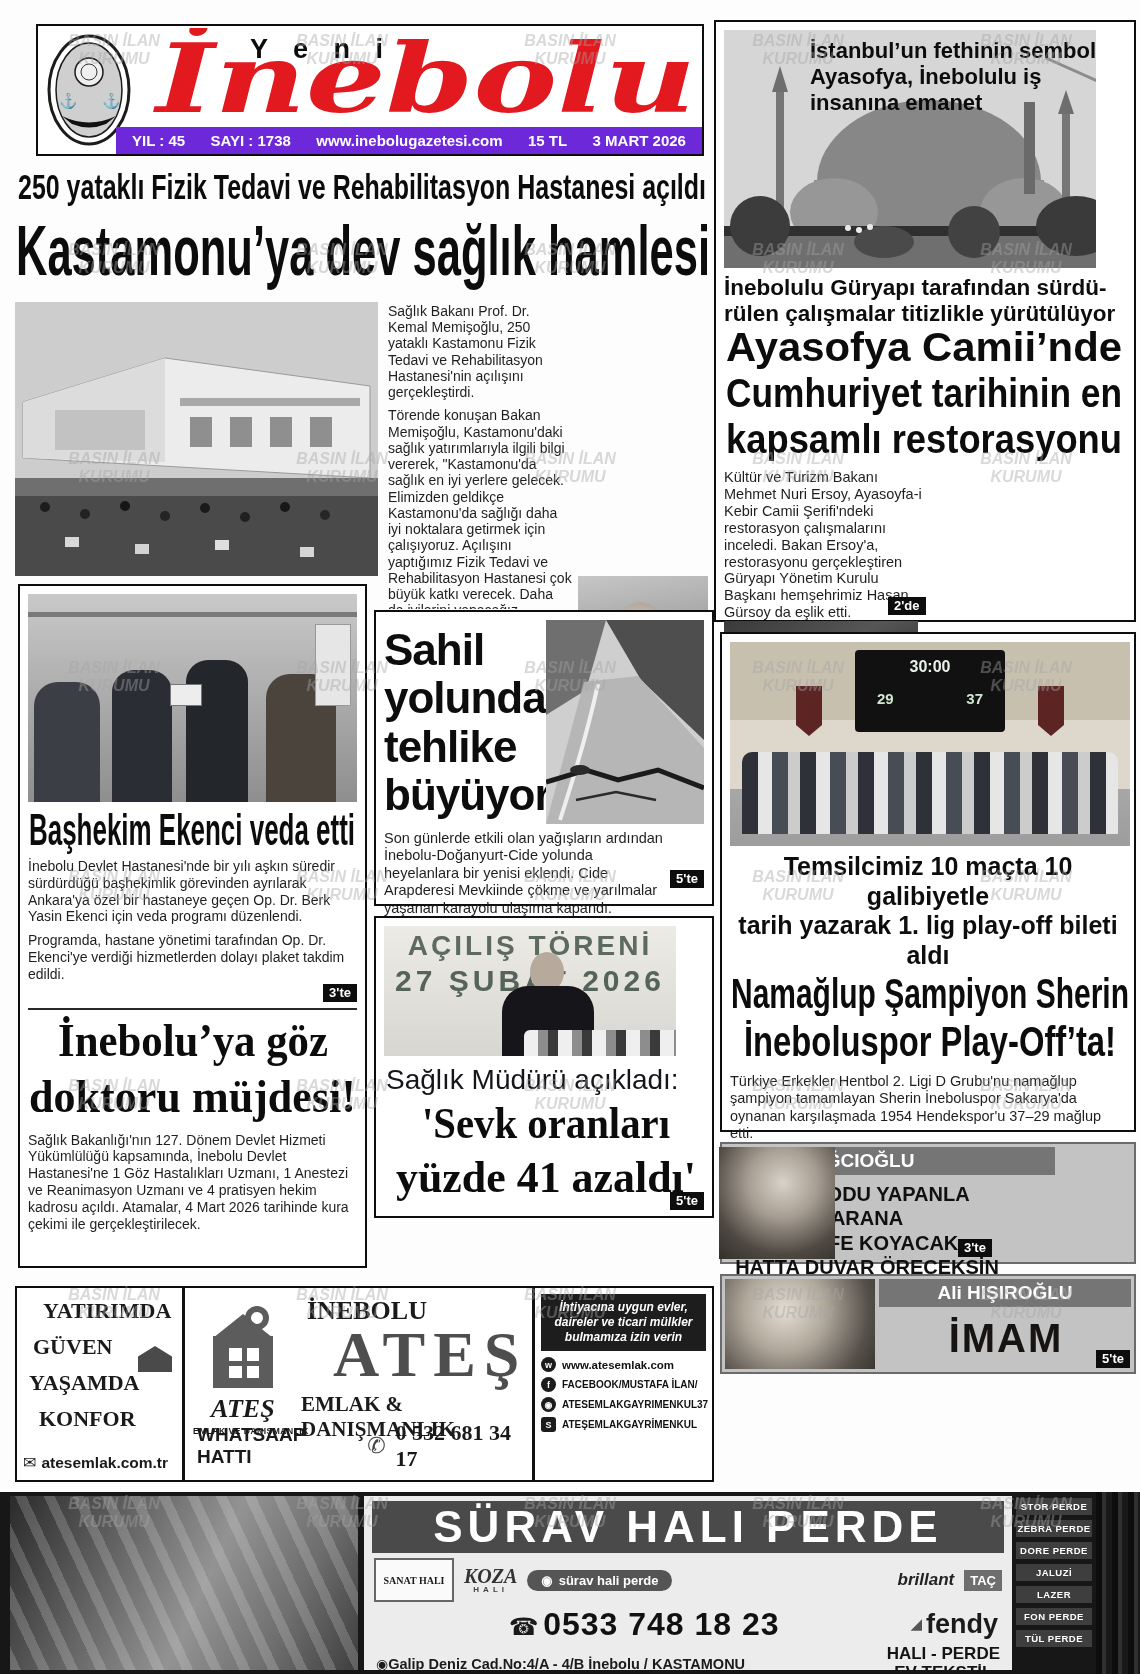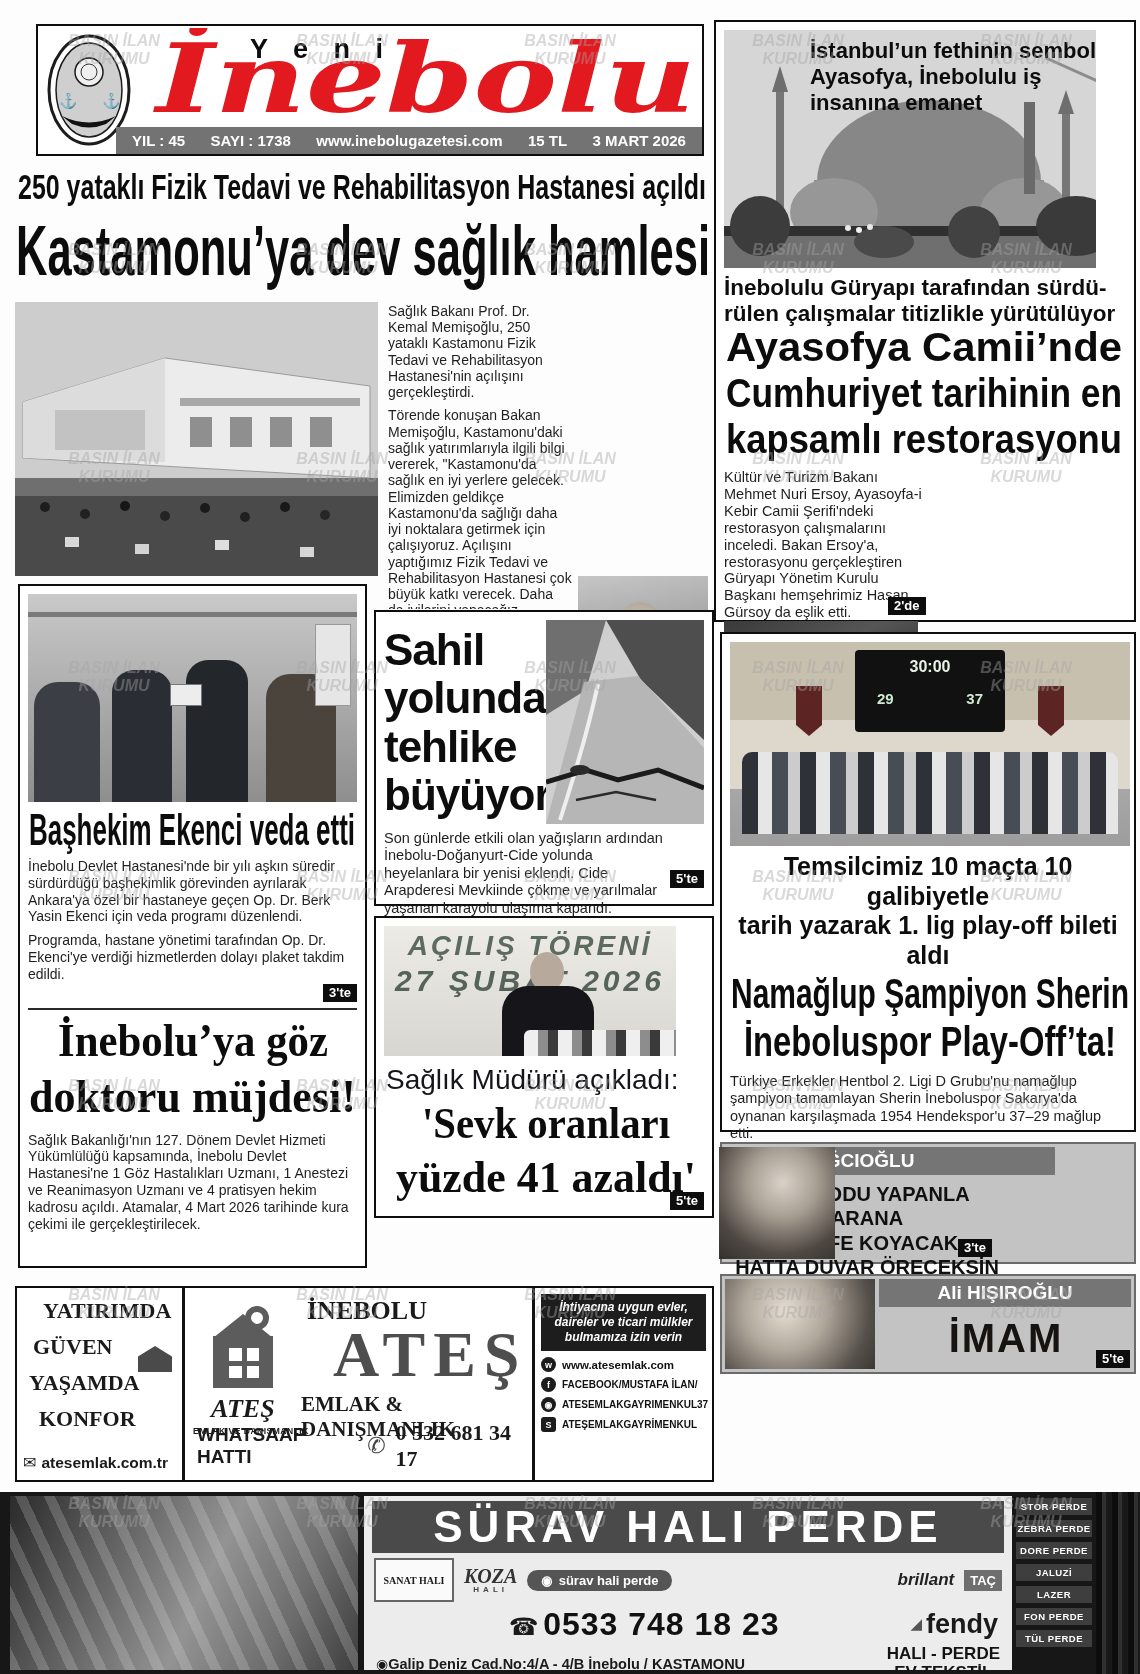--- a/index.html
+++ b/index.html
@@ -10,21 +10,21 @@
   .pre{white-space:pre-line;}
   .photo{position:relative;overflow:hidden;background:#b9b9b9;}
   .ptag{display:inline-block;background:#0d0d0d;color:#fff;font-weight:bold;font-size:13px;
         line-height:18px;padding:0 6px;}
   .body-txt{font-size:14.5px;line-height:1.18;color:#1f1f1f;}
   .body-txt p{margin:0 0 7px 0;}
   svg text.t-cond{font-family:"Liberation Sans",sans-serif;font-weight:bold;fill:#0c0c0c;}
   svg text.t-serif{font-family:"Liberation Serif",serif;font-weight:bold;fill:#0c0c0c;}
   svg text.t-logo{font-family:"DejaVu Serif",serif;font-weight:bold;font-style:italic;fill:#e2191f;}
   
-  .info-bar{position:absolute;left:78px;right:0;bottom:0;height:27px;background:#737373;color:#fff;
+  .info-bar{position:absolute;left:78px;right:0;bottom:0;height:27px;background:#6d28d9;color:#fff;
             display:flex;align-items:center;justify-content:space-between;padding:0 16px;
             font-weight:bold;font-size:15px;}
   .pretitle{position:absolute;left:212px;top:8px;font-weight:bold;font-size:27px;letter-spacing:9px;color:#0d0d0d;z-index:3;}
   
   .wm-layer{position:absolute;inset:0;z-index:40;pointer-events:none;display:grid;
             grid-template-columns:repeat(5,1fr);grid-auto-rows:209px;}
   .wm{font-weight:bold;font-size:16px;line-height:1.15;color:#a5a5a5;opacity:.42;text-align:center;
       padding-top:32px;white-space:pre-line;font-family:"Liberation Sans",sans-serif;}
   
   .cap-white{position:absolute;right:6px;bottom:26px;color:#fff;font-weight:bold;font-size:13px;
@@ -230,21 +230,21 @@
         </svg>
       </div>
     </div>
     <div class="body-txt" style="margin-top:6px;font-size:14.5px;line-height:1.2;">
       <span class="ptag" style="float:right;margin-top:40px;">5'te</span>
       <span>Son günlerde etkili olan yağışların ardından İnebolu-Doğanyurt-Cide yolunda heyelanlara bir yenisi eklendi. Cide Arapderesi Mevkiinde çökme ve yarılmalar yaşanan karayolu ulaşıma kapandı.</span>
     </div>
   </div>
 
   <div class="box" style="left:374px;top:916px;width:340px;height:302px;padding:8px;">
-    <div class="photo" style="width:292px;height:130px;background:linear-gradient(#ecebe6,#d8d6d0);font-style:italic;">
+    <div class="photo" style="width:292px;height:130px;background:linear-gradient(#ecebe6,#d8d6d0);">
       <div class="abs" style="left:0;right:0;top:4px;text-align:center;font-weight:bold;font-size:28px;letter-spacing:3px;color:#5d6b5e;">AÇILIŞ TÖRENİ</div>
       <div class="abs" style="left:0;right:0;top:38px;text-align:center;font-weight:bold;font-size:30px;letter-spacing:4px;color:#55635a;">27 ŞUBAT 2026</div>
       <div class="abs" style="left:146px;top:26px;width:34px;height:40px;border-radius:50%;background:#b7aa9c;"></div>
       <div class="abs" style="left:118px;top:60px;width:92px;height:70px;border-radius:26px 26px 0 0;background:#15151a;"></div>
       <div class="abs" style="left:140px;bottom:0;width:170px;height:26px;background:repeating-linear-gradient(90deg,#efefef 0 14px,#8d8d8d 14px 24px,#3a3a3a 24px 34px);border-radius:6px 6px 0 0;"></div>
     </div>
     <div style="margin:8px 0 2px 2px;font-size:28px;color:#15151a;">Sağlık Müdürü açıkladı:</div>
     <svg width="324" height="50">
       <text x="38" y="40" font-size="45" textLength="248" lengthAdjust="spacingAndGlyphs" class="t-serif">'Sevk oranları</text>
       </svg>

